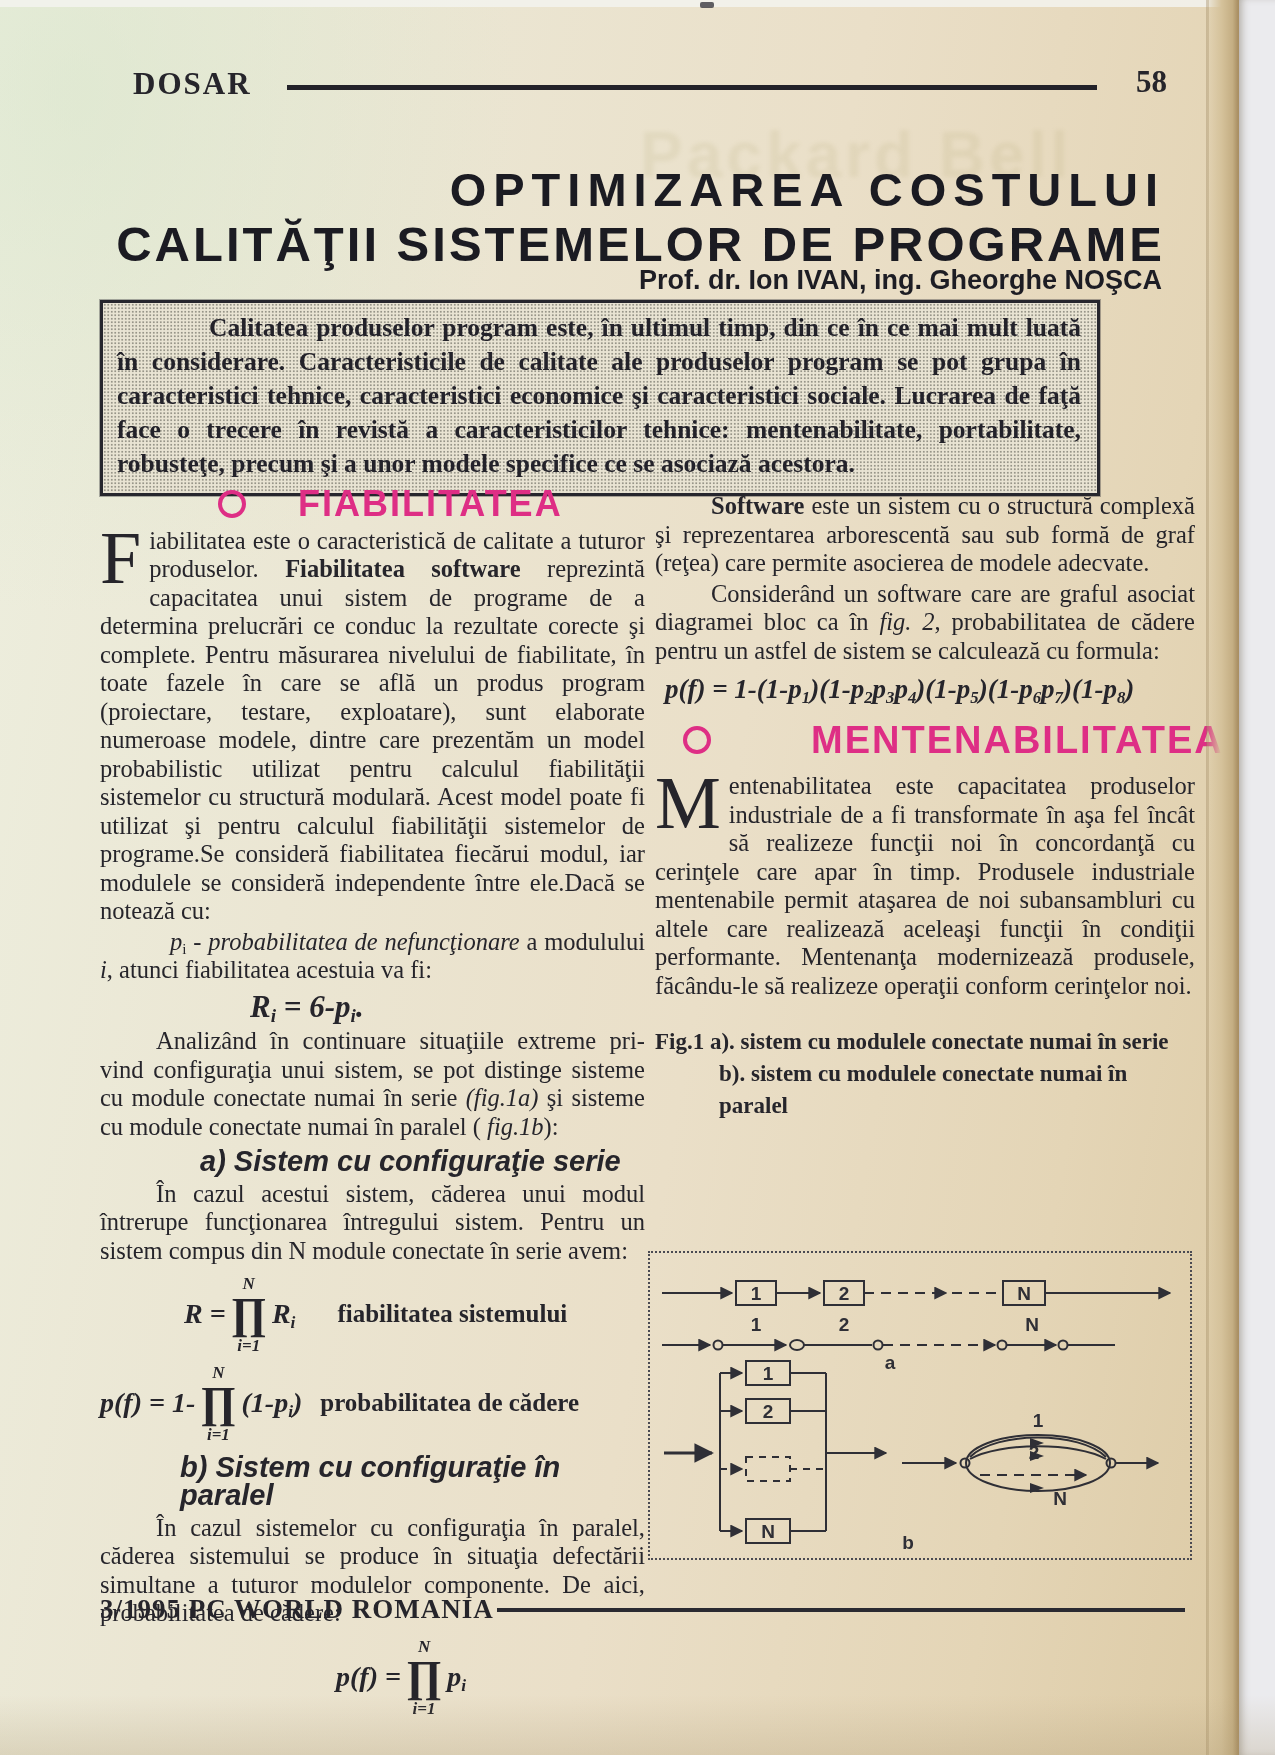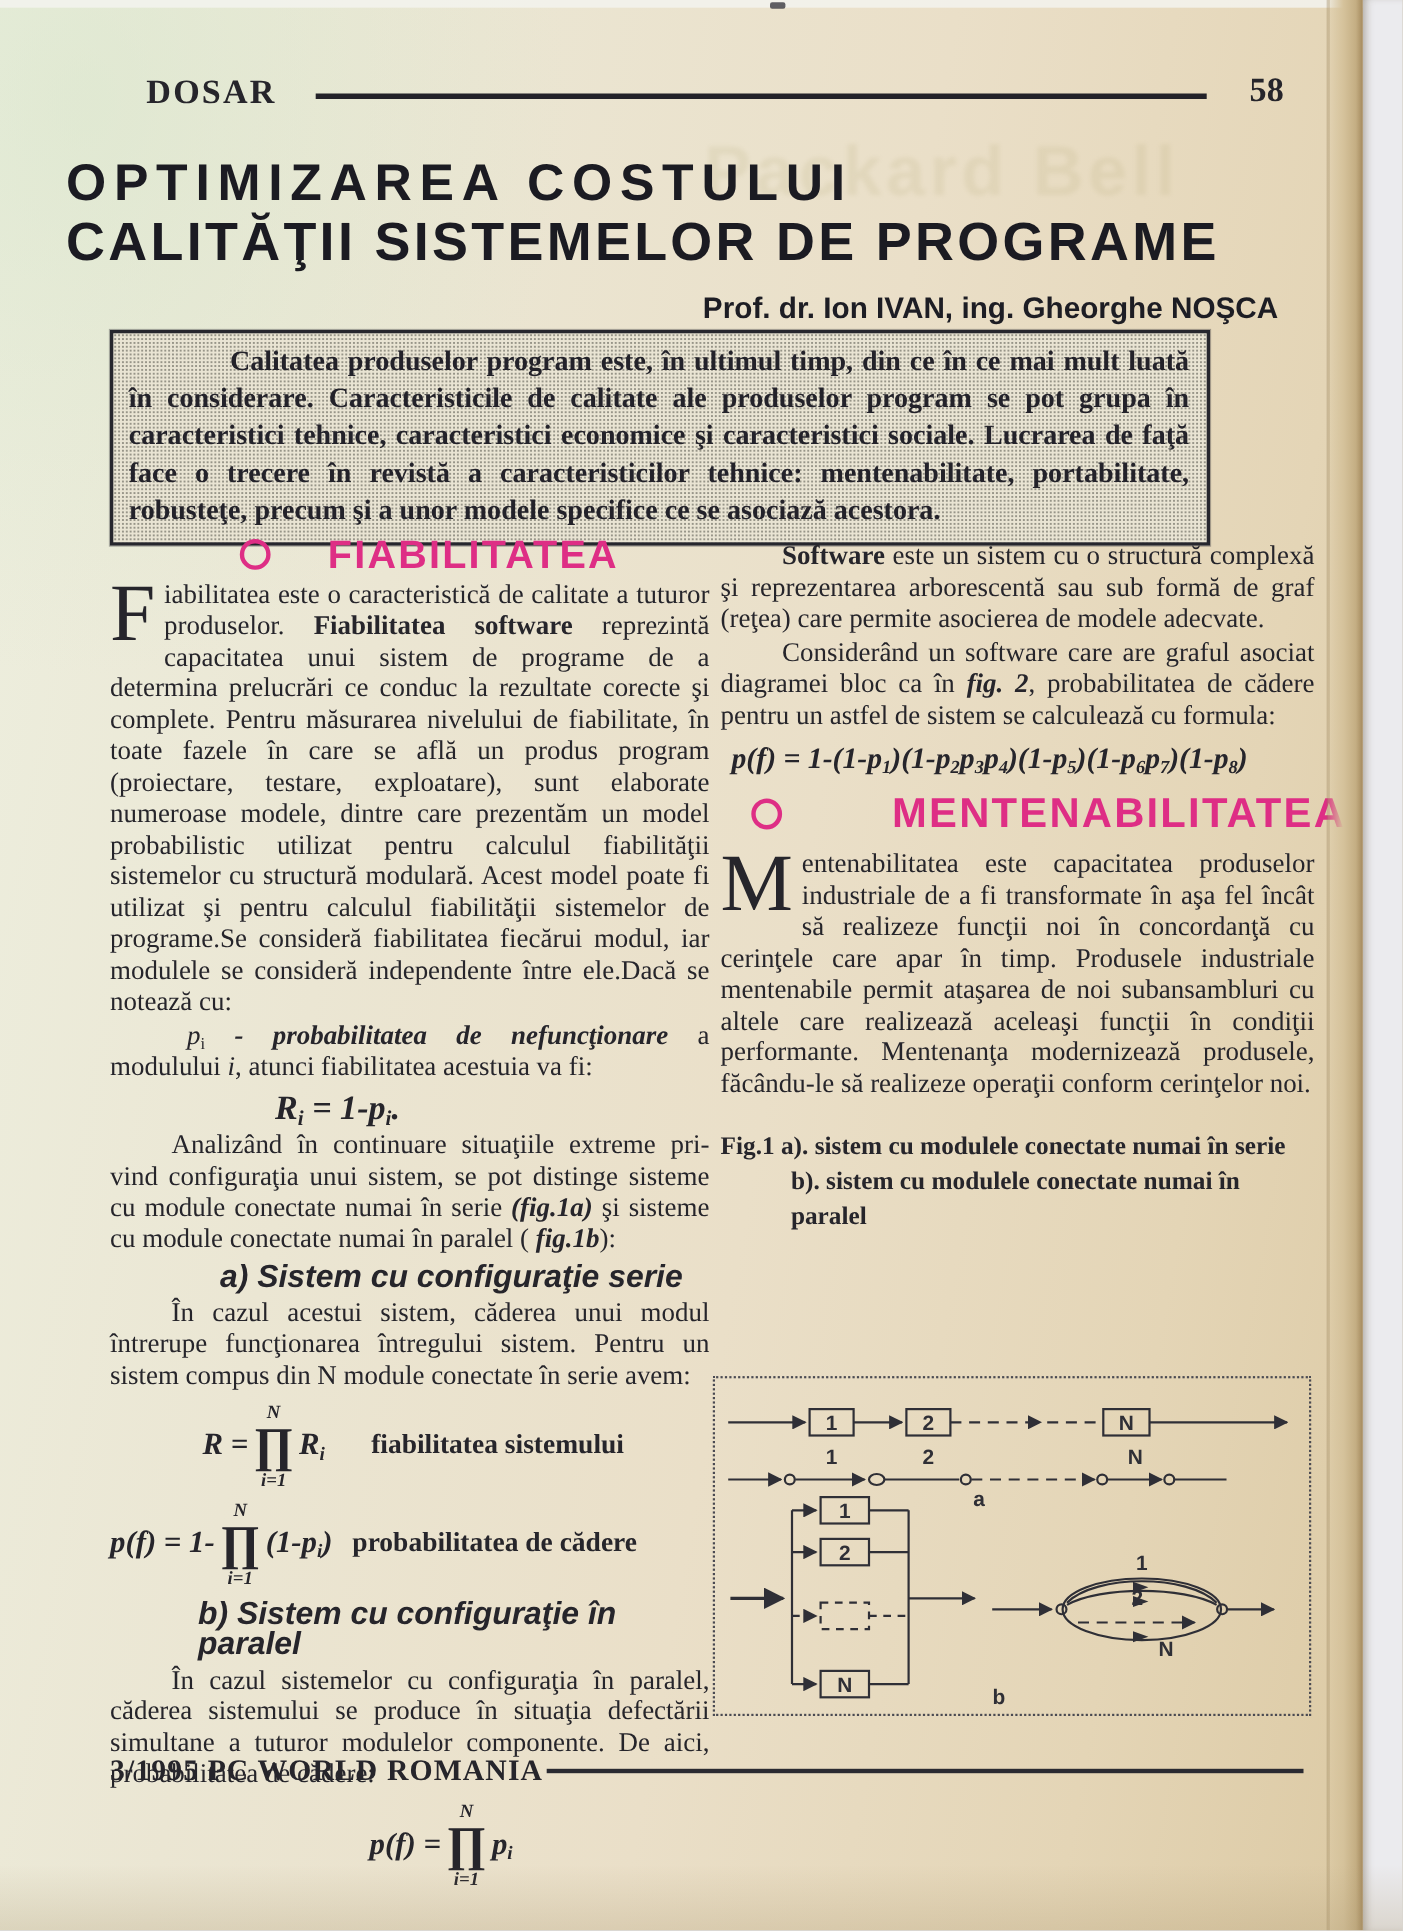--- a/index.html
+++ b/index.html
@@ -16,42 +16,42 @@
   .edge-crease{position:absolute;top:0;right:66px;width:3px;height:100%;background:rgba(150,125,85,.35);}
   .edge-white{position:absolute;top:0;right:0;width:36px;height:100%;background:#ebebee;box-shadow:inset 6px 0 8px -4px rgba(90,80,60,.45);}
   .bottom-shade{position:absolute;left:0;bottom:0;width:100%;height:60px;background:linear-gradient(rgba(190,170,130,0),rgba(170,150,110,.25));}
   .ghost{position:absolute;left:640px;top:118px;width:560px;font-family:"Liberation Sans",sans-serif;
         font-weight:bold;font-size:64px;color:#a89d64;opacity:.13;filter:blur(2px);letter-spacing:4px;}
   
   .kicker{position:absolute;left:133px;top:66px;font-size:31px;font-weight:bold;letter-spacing:2px;}
   .kicker-rule{position:absolute;left:287px;top:85px;width:810px;height:5px;background:#232229;}
   .pagenum{position:absolute;left:1106px;top:64px;font-size:31px;font-weight:bold;margin-left:30px;}
   
-  .title{position:absolute;left:60px;top:140px;width:1105px;text-align:left;
+  .title{position:absolute;left:60px;top:164px;width:1105px;text-align:right;
         font-family:"Liberation Sans",sans-serif;font-weight:bold;color:#1b1b22;}
   .title .t1{font-size:47px;letter-spacing:7px;line-height:52px;}
   .title .t2{font-size:49px;letter-spacing:3px;line-height:56px;}
   .byline{position:absolute;left:500px;top:265px;width:662px;text-align:right;
         font-family:"Liberation Sans",sans-serif;font-weight:bold;font-size:27px;color:#1d1d24;}
   
   .abstract{position:absolute;left:100px;top:300px;width:1000px;box-sizing:border-box;
         border:3px solid #26262d;box-shadow:0 0 0 1px rgba(38,38,45,.35);
         background-color:#e9e4d3;
         background-image:radial-gradient(circle,rgba(70,70,62,.5) 1px,transparent 1.2px);
         background-size:3.5px 3.5px;padding:8px 16px 12px 14px;}
   .abstract p{margin:0;font-size:25.5px;line-height:34px;font-weight:bold;text-align:justify;text-indent:92px;color:#23222a;}
   
   .col{position:absolute;top:488px;width:545px;font-size:24.5px;line-height:28.5px;text-align:justify;}
   .col-left{left:100px;}
   .col-right{left:655px;width:540px;top:492px;}
   .body-p{margin:0 0 2px 0;}
   .indent{text-indent:56px;}
   .st-bold{font-weight:bold;}
   .st-italic{font-style:italic;}
-  .st-bolditalic{font-weight:bold;font-style:italic;}
+  .st-bolditalic{font-weight:normal;font-style:italic;}
   sub,sup{font-size:.62em;line-height:0;}
   sub{vertical-align:-0.28em;}
   
   .sec-head{display:flex;align-items:center;font-family:"Liberation Sans",sans-serif;font-weight:bold;margin:2px 0 8px 0;}
   .sec-head .ring{display:inline-block;width:20px;height:20px;border-radius:50%;border:4px solid #de2e85;margin-right:52px;flex:none;}
   .sec-head .ht{font-size:36px;letter-spacing:2px;color:#de2e85;}
   .head-left{padding-left:118px;}
   .head-right{padding-left:28px;margin-top:22px;margin-bottom:18px;}
   .head-right .ring{margin-right:72px;}
   .head-right .ht{font-size:38px;margin-left:28px;}
@@ -110,21 +110,21 @@
     <div class="sec-head head-left">
       <span class="ring"></span>
       <span class="ht">FIABILITATEA</span>
     </div>
 
     <p class="body-p">
       <span class="dropcap">F</span><span>iabilitatea este o caracteristică de calitate a tuturor produselor. </span><span class="st-bold">Fiabilitatea software</span><span> reprezintă capacitatea unui sistem de programe de a determina prelucrări ce conduc la rezultate corecte şi complete. Pentru măsurarea nivelului de fiabilitate, în toate fazele în care se află un produs program (proiectare, testare, exploatare), sunt elaborate numeroase modele, dintre care prezentăm un model probabilistic utilizat pentru calculul fiabilităţii sistemelor cu structură modulară. Acest model poate fi utilizat şi pentru calculul fiabilităţii sistemelor de programe.Se consideră fiabilitatea fiecărui modul, iar modulele se consideră independente între ele.Dacă se notează cu:</span></p>
 
     <p class="body-p" style="text-indent:70px"><span class="st-italic">p</span><sub>i</sub><span class="st-bolditalic">  - probabilitatea de nefuncţionare</span><span>  a modulului </span><span class="st-italic">i</span><span>, atunci fiabilitatea acestuia va fi:</span></p>
 
-    <div class="formula f-ri"><span>R</span><sub>i</sub><span> = 1-p</span><sub>i</sub><span>.</span></div>
+    <div class="formula f-ri"><span>R</span><sub>i</sub><span> = 6-p</span><sub>i</sub><span>.</span></div>
 
     <p class="body-p indent"><span>Analizând în continuare  situaţiile extreme pri-vind configuraţia unui sistem, se pot distinge sisteme cu module conectate  numai în serie </span><span class="st-bolditalic">(fig.1a)</span><span> şi sisteme cu module conectate numai în paralel ( </span><span class="st-bolditalic">fig.1b</span><span>):</span></p>
 
     <div class="subhead">a) Sistem cu configuraţie serie</div>
 
     <p class="body-p indent">În cazul acestui sistem, căderea unui modul întrerupe  funcţionarea  întregului sistem. Pentru un sistem compus din N module conectate în serie avem:</p>
 
     <div class="formula f-row f-inline">
       <span>R =</span>
       <span class="prod">

